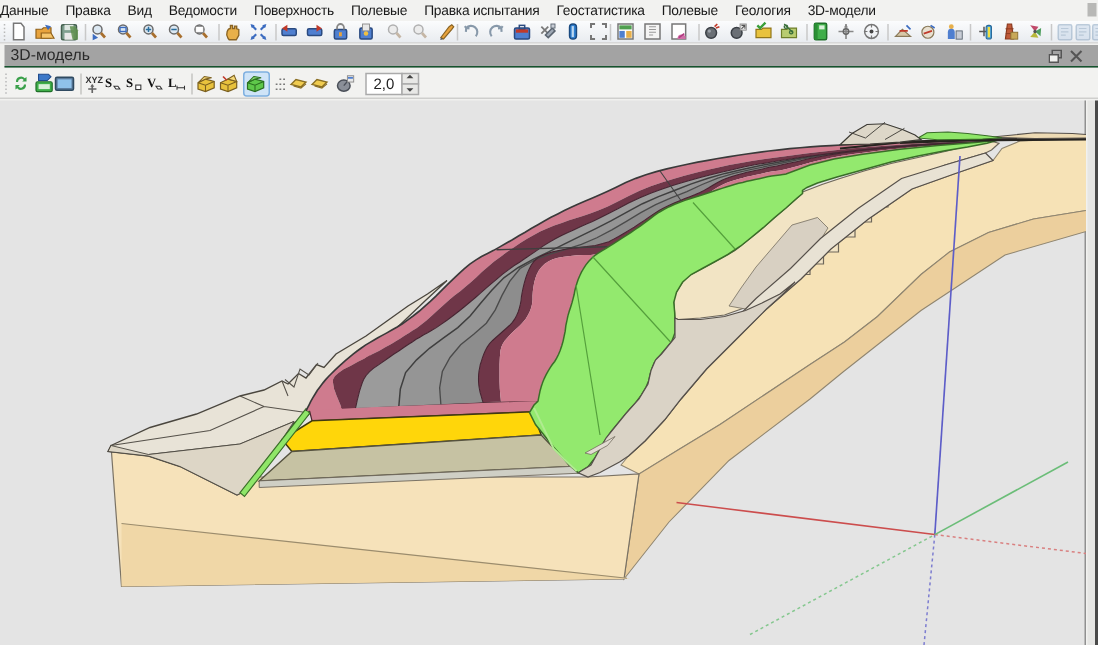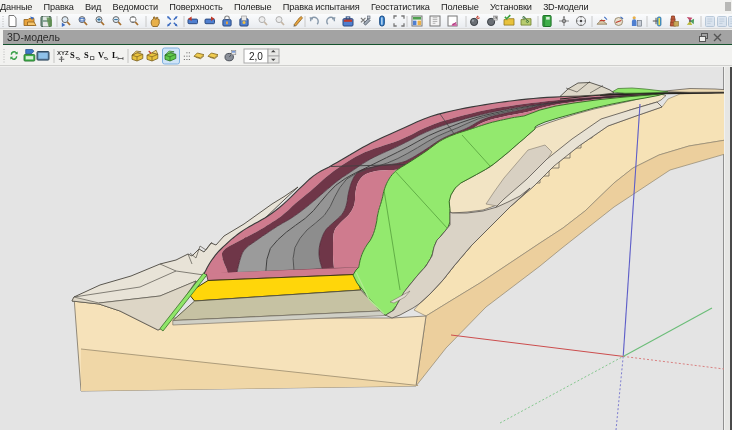--- a/index.html
+++ b/index.html
@@ -16,21 +16,21 @@
 <div id="menubar">
       <span class="mi">Данные</span>
       <span class="mi">Правка</span>
       <span class="mi">Вид</span>
       <span class="mi">Ведомости</span>
       <span class="mi">Поверхность</span>
       <span class="mi">Полевые</span>
       <span class="mi">Правка испытания</span>
       <span class="mi">Геостатистика</span>
       <span class="mi">Полевые</span>
-      <span class="mi">Установки</span>
+      <span class="mi">Геология</span>
       <span class="mi">3D-модели</span>
       <span style="position:absolute;right:1px;top:2px;width:6px;height:9px;background:#b8b8b6"></span>
     </div>
 <div id="toolbar1"><svg width="732" height="15" viewBox="0 0 732 15">
         <line x1="3" y1="2" x2="3" y2="13" stroke="#b8b8b8" stroke-dasharray="1,1.5"></line>
         <g transform="translate(8,1.5)">
           <path d="M1,0 L6,0 8,2.5 8,11 1,11 Z" fill="#fff" stroke="#777" stroke-width="1"></path>
         </g>
         <g transform="translate(24,2.5)">
           <path d="M0,3 L0,9 10,9 10,2 5,2 4,3 Z" fill="#e8a33d" stroke="#91611a" stroke-width="0.8"></path>

